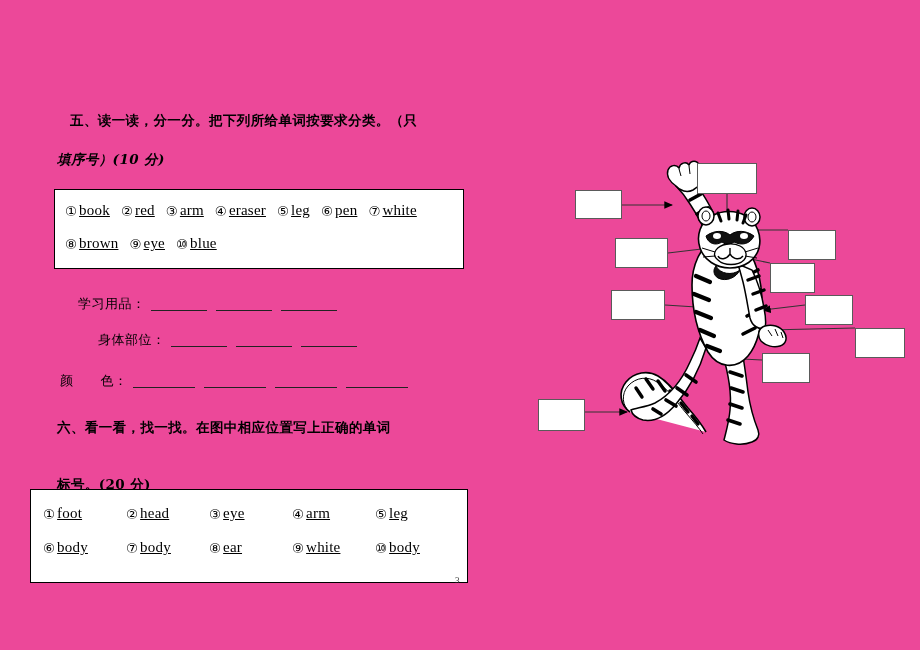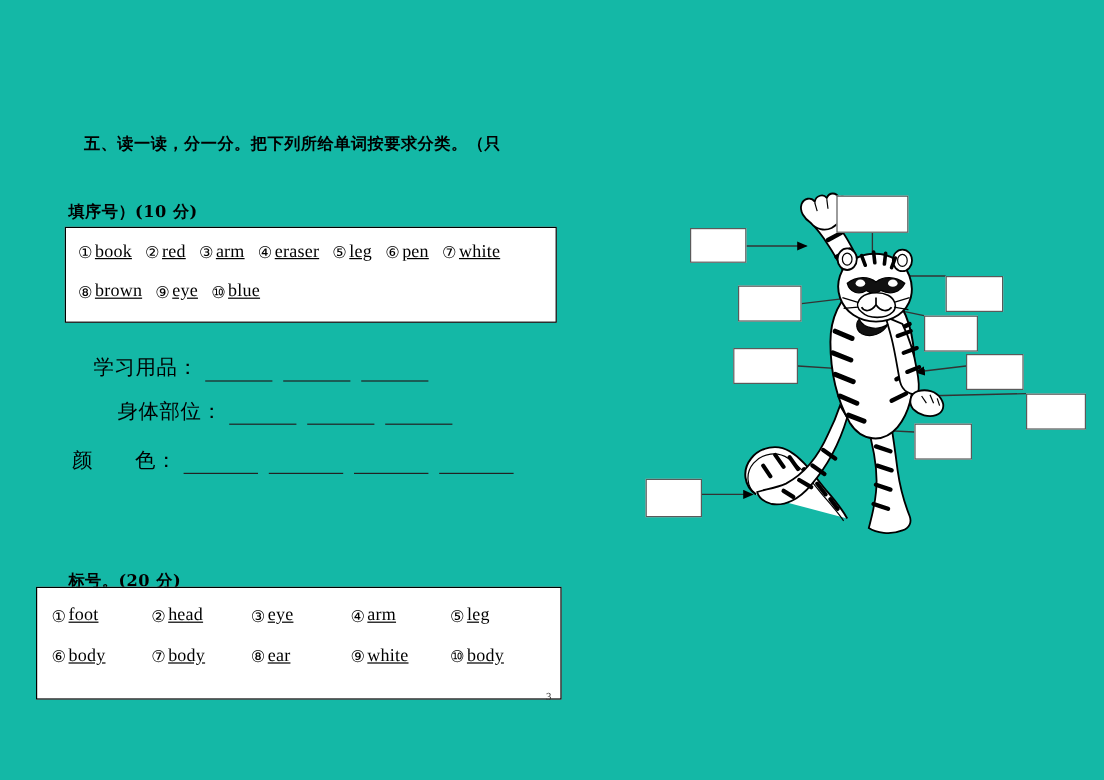--- a/index.html
+++ b/index.html
@@ -12,21 +12,21 @@
     height: 650px;
     position: relative;
     overflow: hidden;
     font-family: "Liberation Serif", "DejaVu Serif", serif;
     color: #000000;
   }
 
   .page {
     position: absolute;
     inset: 0;
-    background: #14b8a6;
+    background: #ec4899;
   }
 
   
   .left-col {
     position: absolute;
     left: 0;
     top: 0;
     width: 500px;
     height: 650px;
   }
@@ -35,21 +35,21 @@
     position: absolute;
     font-family: "DejaVu Serif", "Liberation Serif", serif;
     font-weight: bold;
     font-size: 13.5px;
     letter-spacing: 0.4px;
     white-space: nowrap;
     line-height: 1.2;
   }
 
   #heading-5-line1 { left: 70px; top: 112px; }
-  #heading-5-line2 { left: 57px; top: 169px; }
+  #heading-5-line2 { left: 57px; top: 151px; font-style: italic; }
   #heading-6-line1 { left: 57px; top: 419px; }
   #heading-6-line2 { left: 57px; top: 476px; }
 
   
   .word-box {
     position: absolute;
     border: 1px solid #000000;
     background: #ffffff;
     box-sizing: border-box;
   }
@@ -99,23 +99,23 @@
 
   
   #word-box-1 .word-item { margin-right: 11px; }
   
   #word-box-2 .word-item { width: 83px; margin-right: 0; }
 
   
   .category-row {
     position: absolute;
     display: flex;
-    align-items: flex-end;
+    align-items: center;
     white-space: nowrap;
-    font-size: 17px;
+    font-size: 13px;
     font-family: "DejaVu Serif", "Liberation Serif", serif;
   }
   #category-row-0 { left: 78px; top: 295px; }
   #category-row-1 { left: 60px; top: 331px; margin-left: 38px; }
   #category-row-2 { left: 60px; top: 372px; }
 
   .category-label {
     letter-spacing: 0.5px;
   }
   .category-label.spaced { letter-spacing: 0.5px; }
@@ -237,20 +237,21 @@
 
     <div class="category-row" id="category-row-2">
       <span class="category-label spaced">颜　　色</span>
       <span class="cat-colon">：</span>
       <span class="blank w2"></span>
       <span class="blank w2"></span>
       <span class="blank w2"></span>
       <span class="blank w2"></span>
     </div>
 
+    <div class="heading" id="heading-6-line1">六、看一看，找一找。在图中相应位置写上正确的单词</div>
     <div class="heading" id="heading-6-line2">标号。(20 分)</div>
 
     <div class="word-box" id="word-box-2">
       <div class="word-row row-a">
         <span class="word-item">
           <span class="circ">①</span>
           <span class="word-label">foot</span>
         </span>
         <span class="word-item">
           <span class="circ">②</span>

